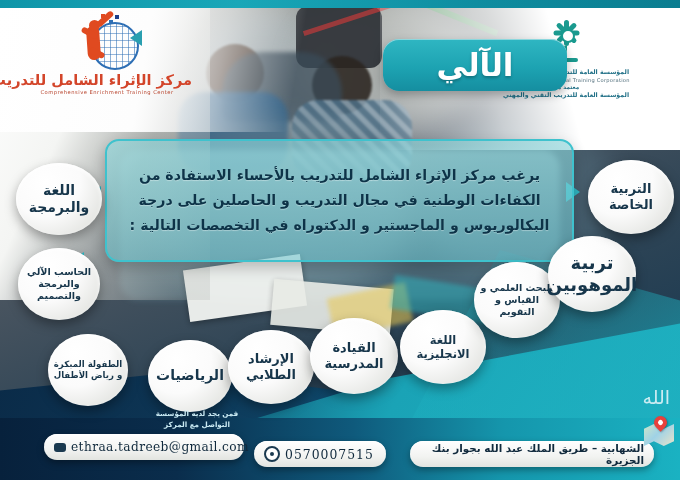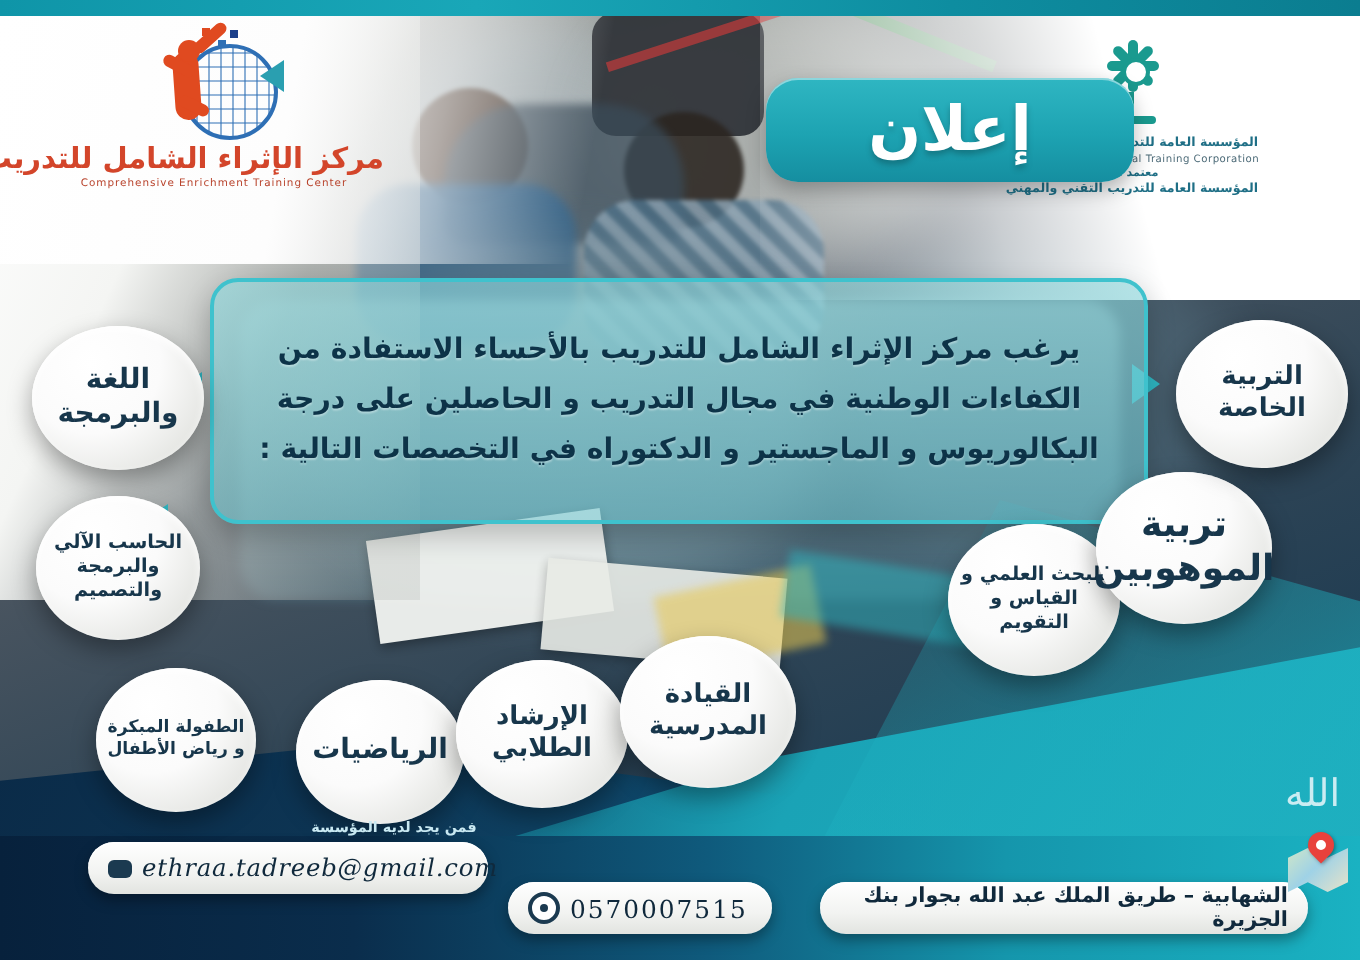--- a/index.html
+++ b/index.html
@@ -183,21 +183,21 @@
   .note{
     position:absolute;right:428px;top:409px;width:110px;direction:rtl;text-align:center;
     color:#c9e9f2;font-size:7.2px;font-weight:700;line-height:1.5;
   }
   .pill{
     position:absolute;border-radius:16px;height:26px;
     background:linear-gradient(180deg,#ffffff 0%,#f2f3f1 60%,#e2e4e0 100%);
     box-shadow:0 3px 7px rgba(0,0,0,.35), inset 0 1px 0 rgba(255,255,255,.9);
     display:flex;align-items:center;box-sizing:border-box;
   }
-  .pill-email{left:44px;top:421px;width:200px;padding:0 10px;font-style:italic;}
+  .pill-email{left:44px;top:434px;width:200px;padding:0 10px;}
   .pill-phone{left:254px;top:441px;width:132px;padding:0 10px;}
   .pill-addr{left:410px;top:441px;width:244px;padding:0 10px;justify-content:center;}
   .pill-email span.txt{
     font-family:"DejaVu Serif","Liberation Serif",serif;color:#10293c;font-size:12.2px;letter-spacing:.4px;
   }
   .pill-phone span.txt{
     font-family:"DejaVu Serif","Liberation Serif",serif;color:#10293c;font-size:12.4px;letter-spacing:1px;
   }
   .pill-addr span.txt{
     direction:rtl;color:#10293c;font-size:10.4px;font-weight:700;
@@ -288,39 +288,40 @@
       <div class="tvtc-stem"></div>
       <div class="tvtc-base"></div>
     </div>
     <div class="tvtc-ar1">المؤسسة العامة للتدريب التقني والمهني</div>
     <div class="tvtc-en">Technical and Vocational Training Corporation</div>
     <div class="tvtc-ar2">معتمد من</div>
     <div class="tvtc-ar3">المؤسسة العامة للتدريب التقني والمهني</div>
   </div>
 
   <div class="ad-banner">
-    <span>إعلان</span>
+    <span>الآلي</span>
   </div>
 
   <div class="arrow arr-dl"></div>
   <div class="arrow arr-left"></div>
   <div class="arrow arr-left2"></div>
   <div class="arrow arr-right"></div>
   <div class="arrow arr-up"></div>
 
   <div class="main-box">
     <div class="main-text">يرغب مركز الإثراء الشامل للتدريب بالأحساء الاستفادة من الكفاءات الوطنية في مجال التدريب و الحاصلين على درجة البكالوريوس و الماجستير و الدكتوراه في التخصصات التالية :</div>
   </div>
 
   <div class="bubble b-arabic">اللغة والبرمجة</div>
   <div class="bubble b-computer">الحاسب الآلي والبرمجة والتصميم</div>
   <div class="bubble b-childhood">الطفولة المبكرة و رياض الأطفال</div>
   <div class="bubble b-math">الرياضيات</div>
   <div class="bubble b-counsel">الإرشاد الطلابي</div>
   <div class="bubble b-leadership">القيادة المدرسية</div>
+  <div class="bubble b-english">اللغة الانجليزية</div>
   <div class="bubble b-research">البحث العلمي و القياس و التقويم</div>
   <div class="bubble b-gifted">تربية الموهوبين</div>
   <div class="bubble b-special">التربية الخاصة</div>
 
   <div class="calli">الله</div>
   <div class="note">فمن يجد لديه المؤسسة التواصل مع المركز</div>
 
   <div class="pill pill-email">
     <span class="ic env"></span>
     <span class="txt">ethraa.tadreeb@gmail.com</span>

